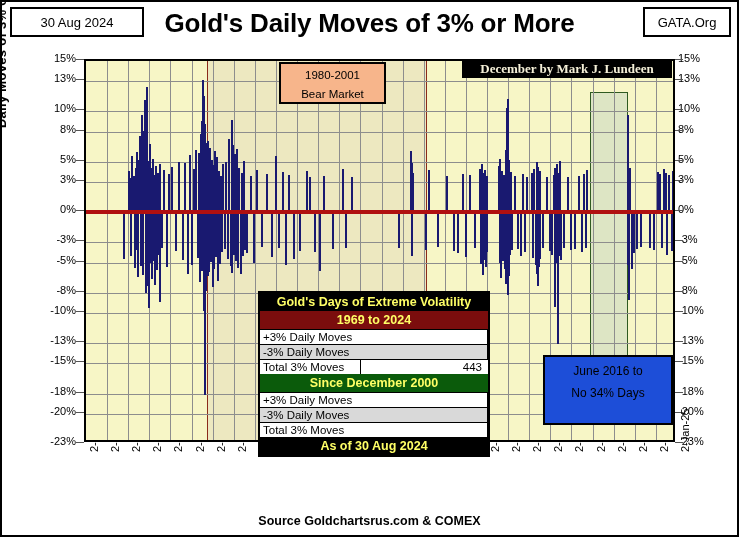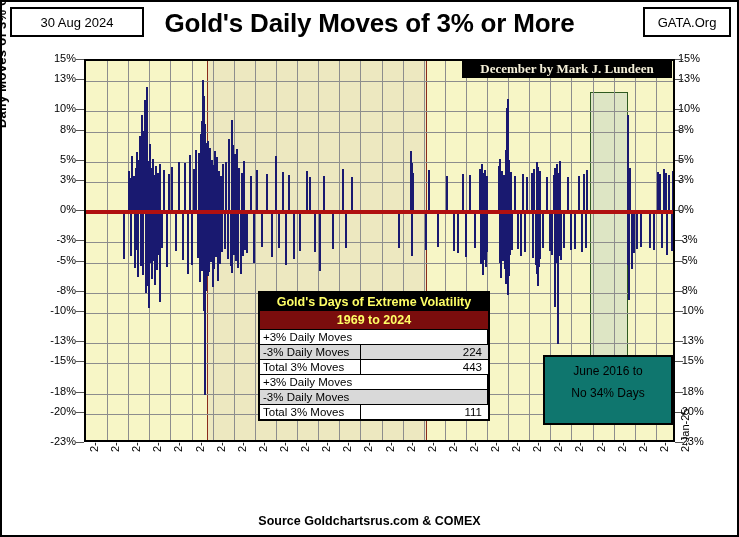--- a/index.html
+++ b/index.html
@@ -43,21 +43,21 @@
           transform-origin:left top;font-size:13px;font-weight:bold;text-align:center;letter-spacing:.3px;}
 
   .xlab{position:absolute;top:450px;font-size:11px;color:#000;white-space:nowrap;
         transform:rotate(-90deg);transform-origin:left top;}
 
   
   #bear-label{position:absolute;left:277px;top:60px;width:107px;height:42px;background:#F7B58B;
               border:2px solid #000;font-size:11.5px;text-align:center;line-height:19px;padding-top:2px;box-sizing:border-box;}
   #credit{position:absolute;left:460px;top:57px;width:210px;height:19px;background:#000;color:#F5F0D8;
           font-family:"Liberation Serif",serif;font-weight:bold;font-size:13px;text-align:center;line-height:19px;}
-  #nodays{position:absolute;left:541px;top:353px;width:130px;height:70px;background:#0f766e;border:2px solid #000;
+  #nodays{position:absolute;left:541px;top:353px;width:130px;height:70px;background:#1d4ed8;border:2px solid #000;
           font-size:12px;text-align:center;line-height:22px;padding-top:3px;box-sizing:border-box;}
 
   
   #stats{position:absolute;left:256px;top:289px;width:232px;border:2px solid #000;
          background:#fff;font-size:11.5px;box-sizing:border-box;}
   #stats .band{background:#000;color:#FFFF66;text-align:center;font-weight:bold;font-size:12.5px;padding:2px 0;}
   #stats .band.red{background:#7B0D0D;color:#FFFF66;}
   #stats .band.green{background:#0B5B0B;color:#FFFF66;}
   #stats .row{display:flex;border-top:1px solid #000;}
   #stats .row.alt{background:#D9D9D9;}
@@ -471,48 +471,52 @@
         <div class="bar" style="left: 578.863px; top: 111.876px; height: 39.3079px; background: rgb(25, 25, 112);"></div>
         <div class="bar" style="left: 579.919px; top: 151.184px; height: 42.3316px; background: rgb(25, 25, 112);"></div>
         <div class="bar" style="left: 582.029px; top: 113.892px; height: 37.2921px; background: rgb(25, 25, 112);"></div>
         <div class="bar" style="left: 584.668px; top: 151.184px; height: 39.3079px; background: rgb(25, 25, 112);"></div>
         <div class="bar" style="left: 586.251px; top: 109.861px; height: 41.3237px; background: rgb(25, 25, 112);"></div>
         <div class="bar" style="left: 587.412px; top: 151.184px; height: 36.2842px; background: rgb(25, 25, 112);"></div>
       </div>
     <div id="zero-line" style="top: 149.184px;"></div>
   </div>
 
+  <div id="bear-label">
+    <div>1980-2001</div>
+    <div>Bear Market</div>
+  </div>
 
   <div id="credit">December by Mark J. Lundeen</div>
 
   <div id="nodays">
     <div>June 2016  to</div>
     <div>No 34% Days</div>
   </div>
 
   <div id="stats">
     <div class="band">Gold's Days of Extreme Volatility</div>
     <div class="band red">1969 to 2024</div>
     <div class="row">
       <div class="c1">+3% Daily Moves</div>
     </div>
     <div class="row alt">
       <div class="c1">-3% Daily Moves</div>
-      <div class="c2">224</div>
     </div>
     <div class="row">
       <div class="c1">Total 3% Moves</div>
       <div class="c2">443</div>
     </div>
+    <div class="band green">Since December 2000</div>
     <div class="row">
       <div class="c1">+3% Daily Moves</div>
     </div>
     <div class="row alt">
       <div class="c1">-3% Daily Moves</div>
     </div>
     <div class="row">
       <div class="c1">Total 3% Moves</div>
-      <div class="c2">111</div>
-    </div>
+    </div>
+    <div class="band">As of 30 Aug 2024</div>
   </div>
 
   <div id="source">Source Goldchartsrus.com  &amp; COMEX</div>
 </div>
 
 </body></html>

